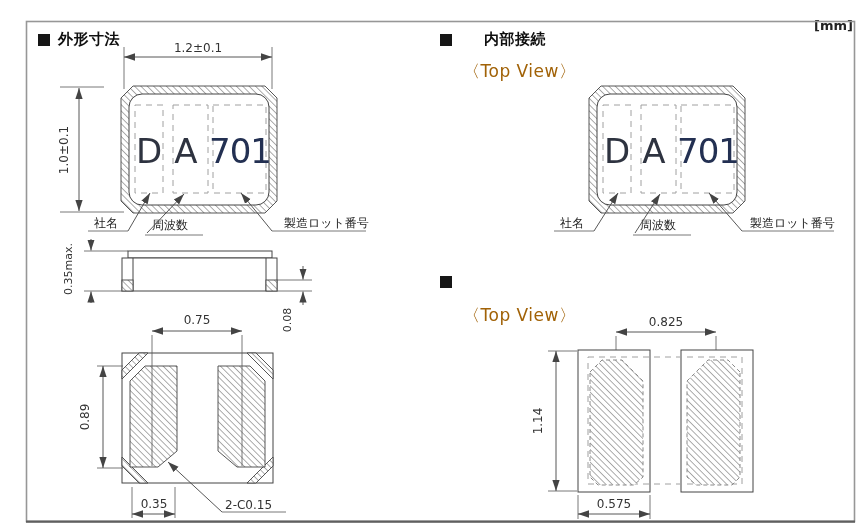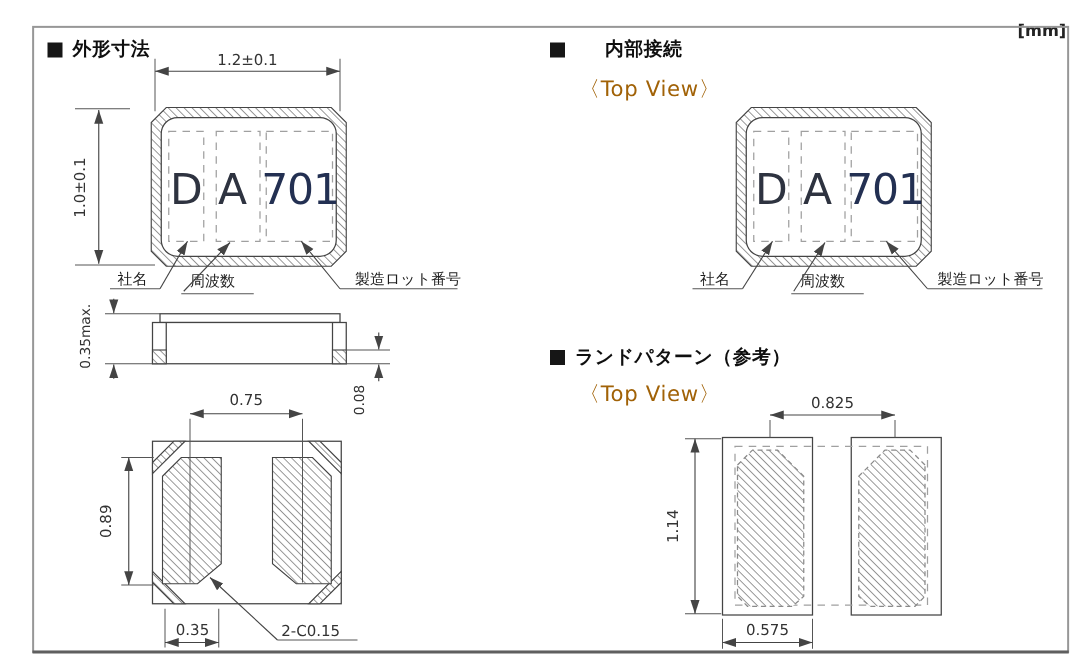--- a/index.html
+++ b/index.html
@@ -38,21 +38,20 @@
   </div>
 
   <div class="abs heading" style="left:440px;top:30px;gap:32px;">
     <span class="sq"></span>
     <span>内部接続</span>
   </div>
   <div class="abs topview" style="left:463px;top:60px;">〈Top View〉</div>
 
   <div class="abs heading" style="left:440px;top:276px;">
     <span class="sq"></span>
-    <span>ランドパターン（参考）</span>
   </div>
   <div class="abs topview" style="left:463px;top:304px;">〈Top View〉</div>
 
   <svg class="abs" style="left:0;top:0;" width="861" height="531" viewBox="0 0 861 531">
     <defs>
       <pattern id="hatch" width="4.5" height="4.5" patternUnits="userSpaceOnUse" patternTransform="rotate(-45)">
         <rect width="4.5" height="4.5" fill="#fff"></rect>
         <line x1="0" y1="0" x2="0" y2="4.5" stroke="#5a5a5a" stroke-width="1"></line>
       </pattern>
       <marker id="arrow" viewBox="0 0 10 8" markerWidth="11" markerHeight="9" refX="10" refY="4" orient="auto-start-reverse" markerUnits="userSpaceOnUse">

